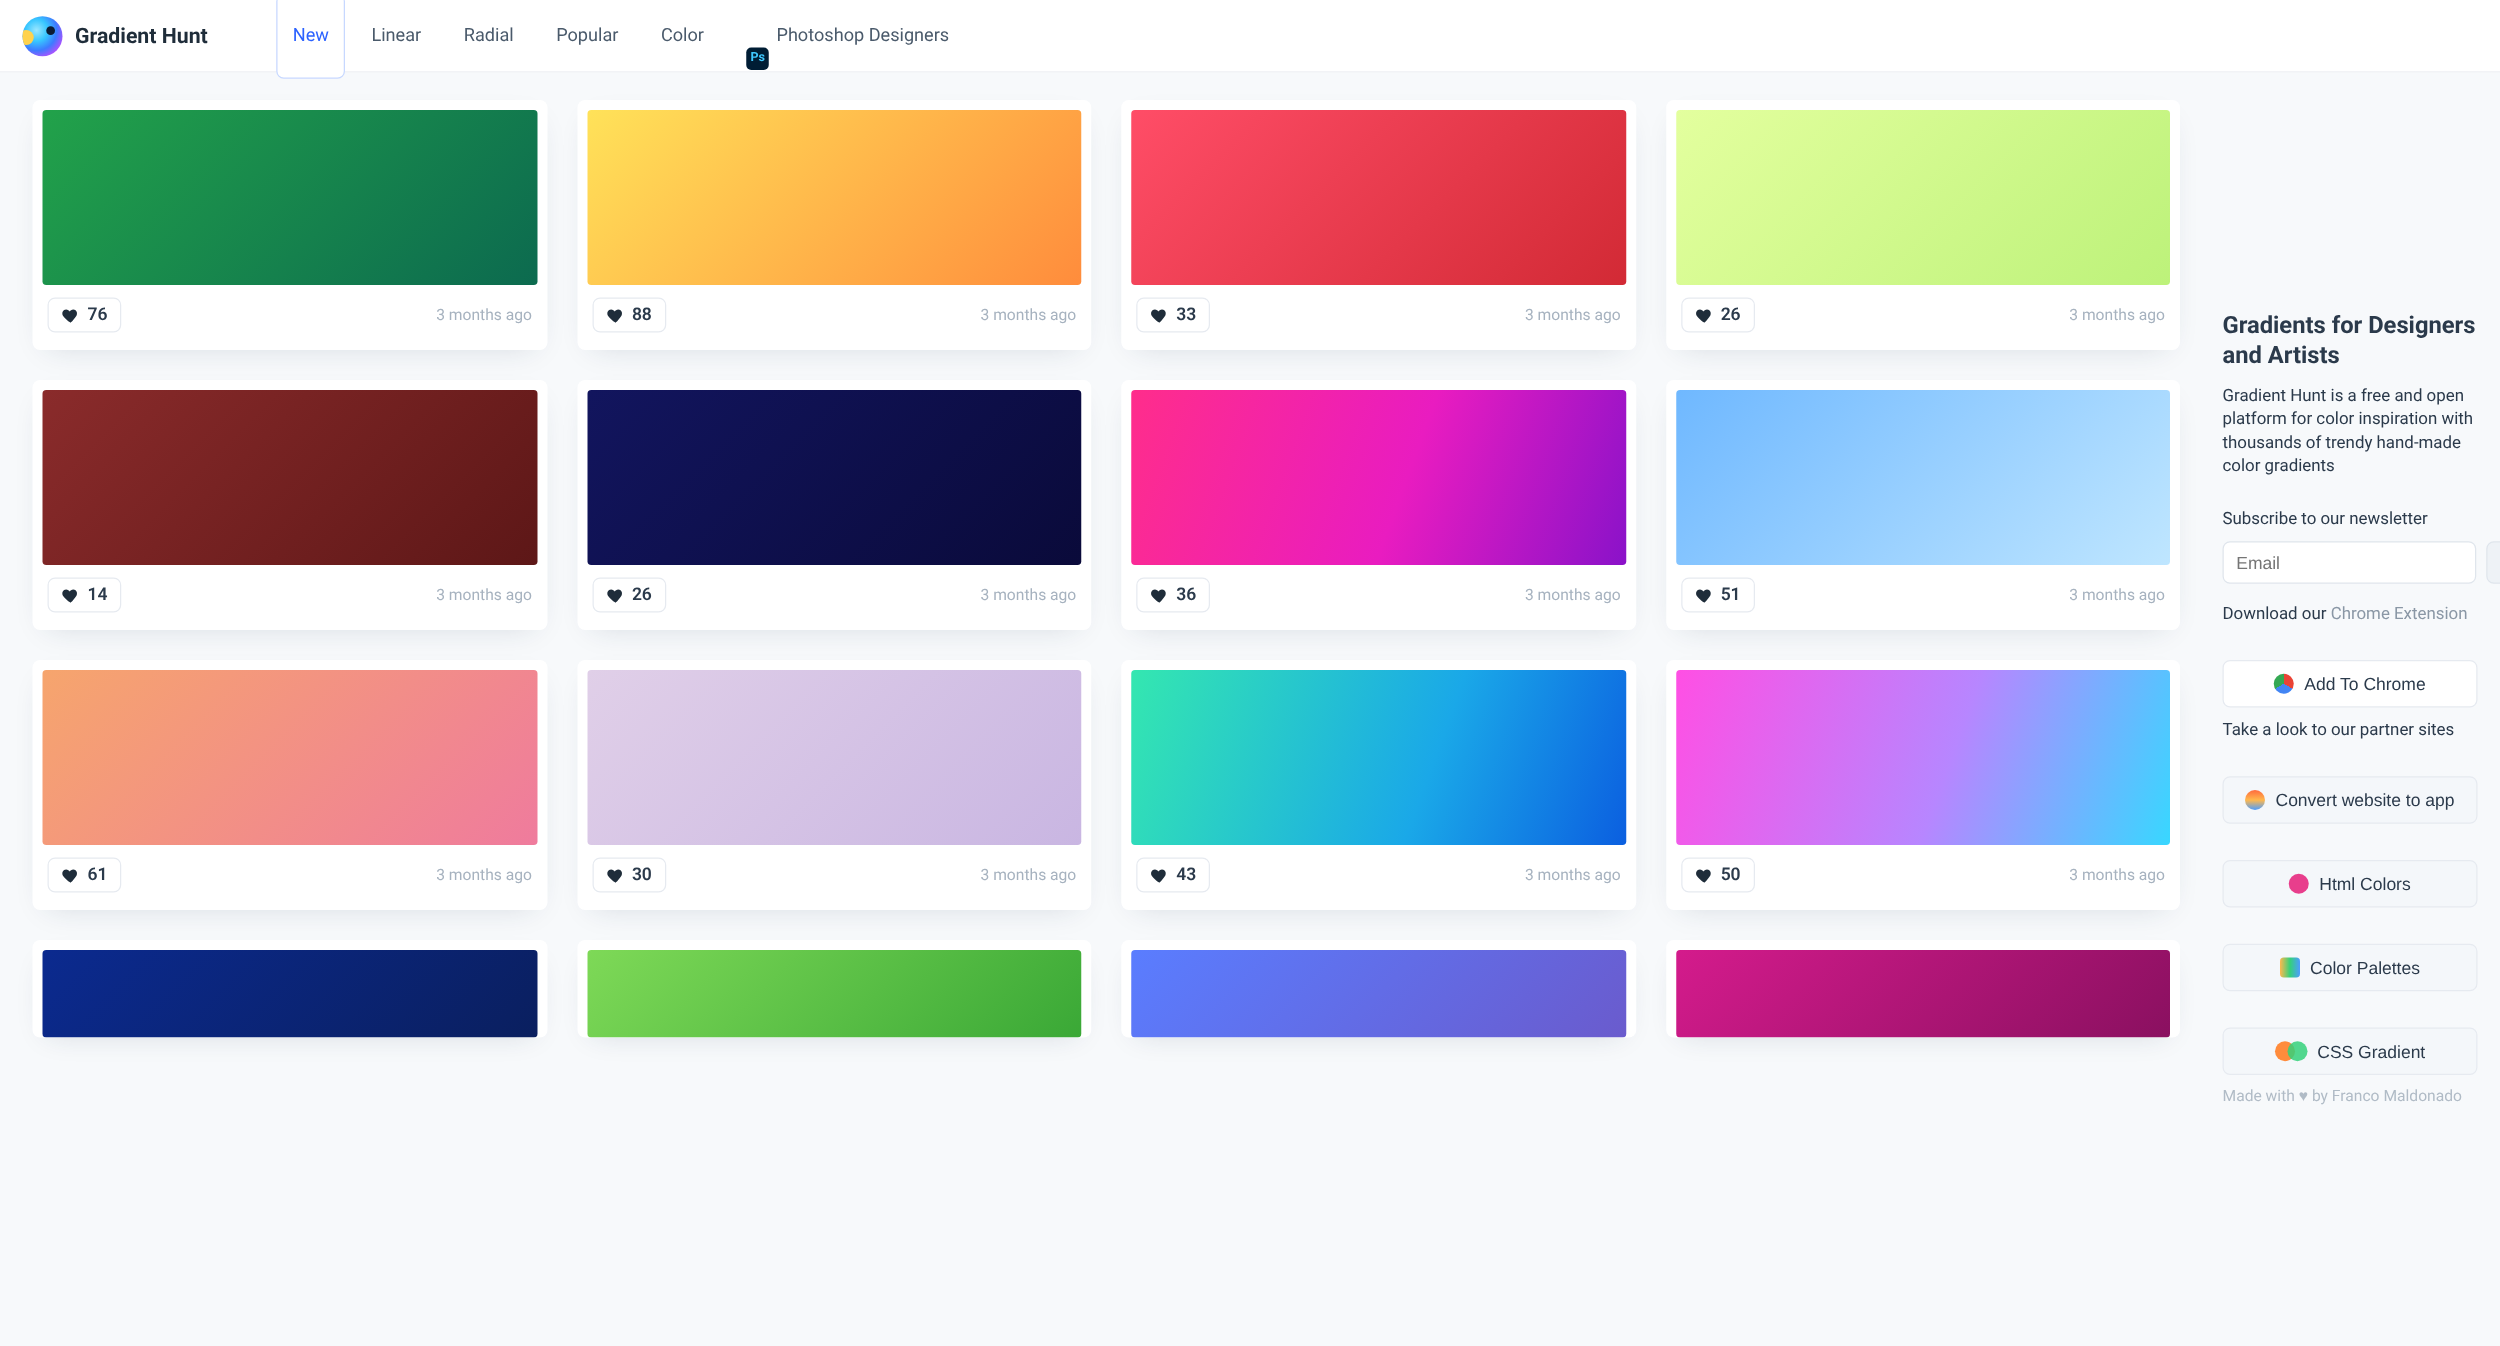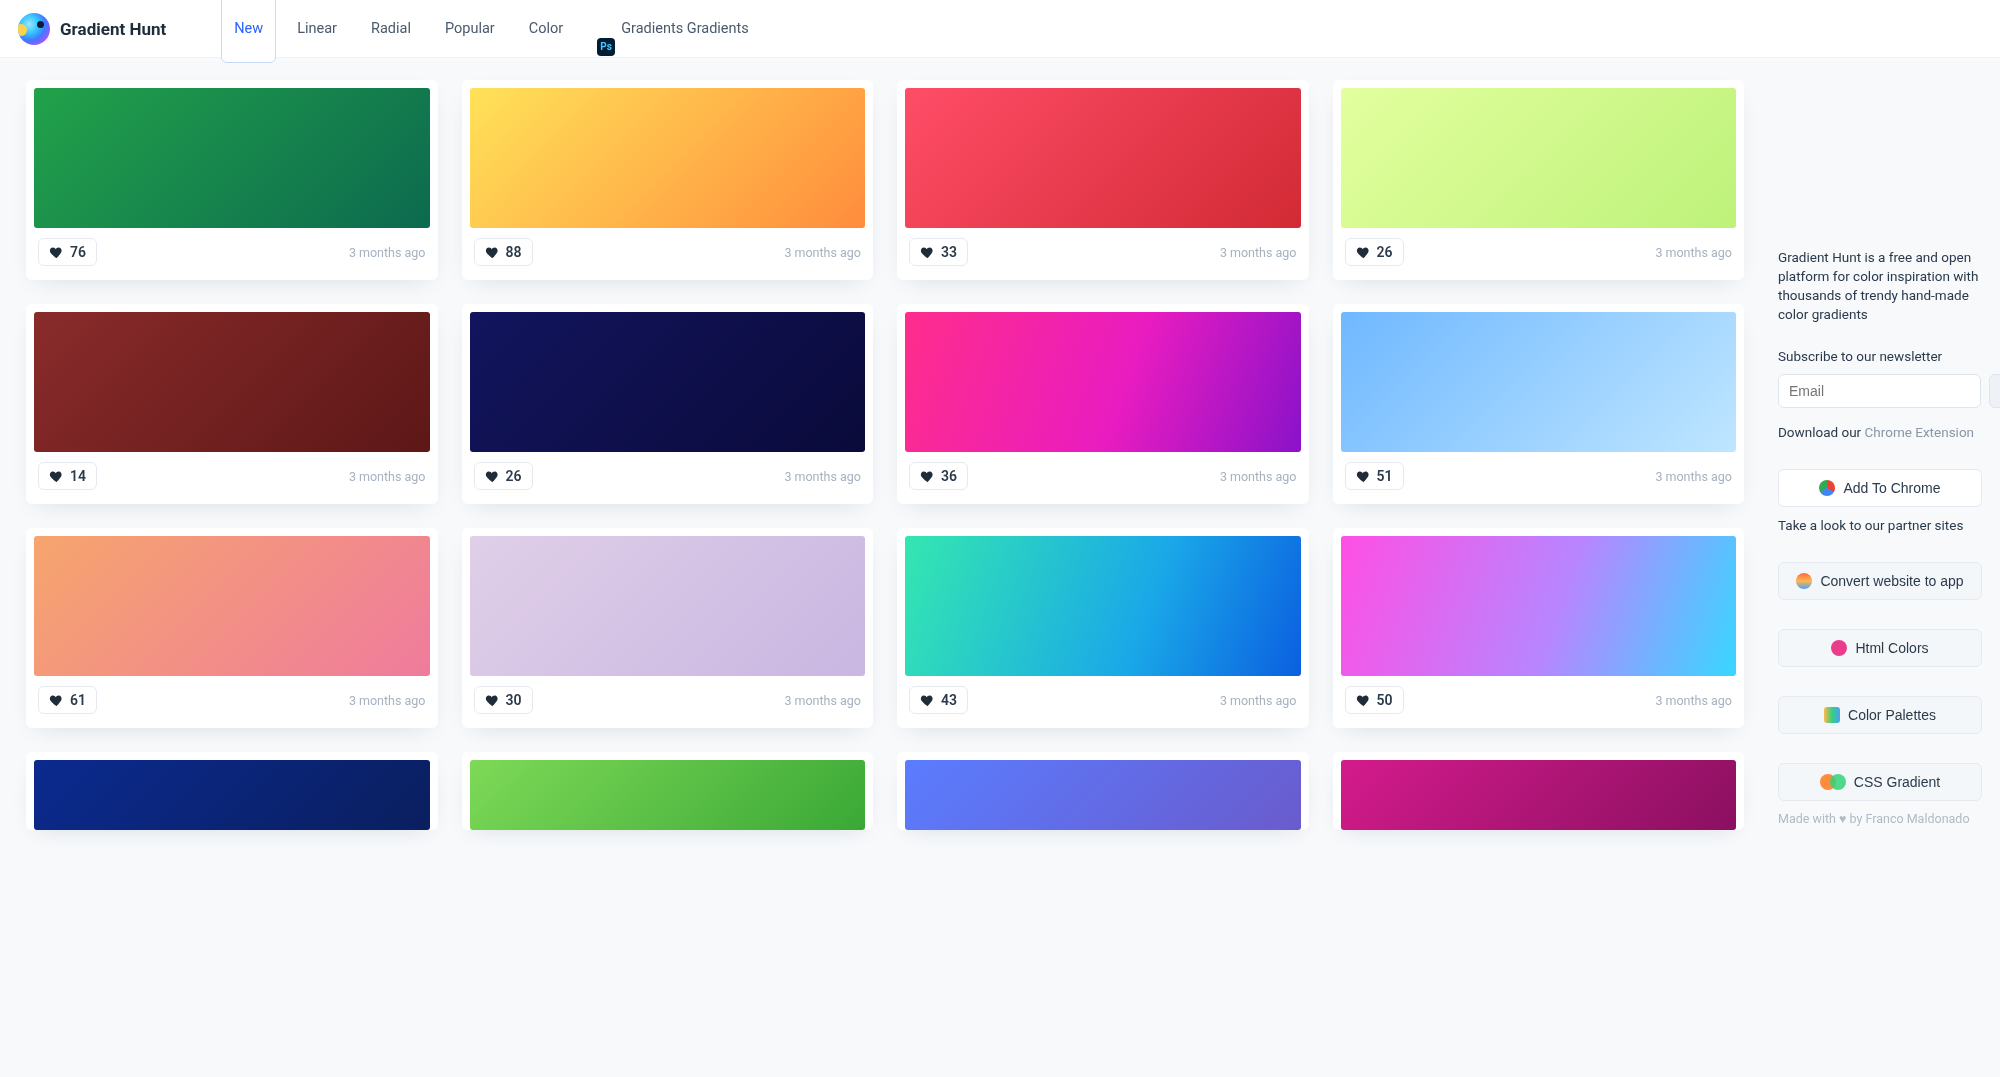--- a/index.html
+++ b/index.html
@@ -56,21 +56,21 @@
     <span class="logo-text">Gradient Hunt</span>
   </div>
   <div class="nav">
     <a class="nav-item active">New</a>
     <a class="nav-item">Linear</a>
     <a class="nav-item">Radial</a>
     <a class="nav-item">Popular</a>
     <a class="nav-item">Color</a>
     <a class="nav-item">
       <span class="ps-icon">Ps</span>
-      <span>Gradients Gradients</span>
+      <span>Photoshop Designers</span>
     </a>
   </div>
 </div>
 
 <div class="page">
   <div class="main">
     <div class="grid" id="grid">
         <div class="card">
           <div class="swatch" style="background:linear-gradient(135deg,#22a24a 0%,#0c6a4f 100%)"></div>
           <div class="card-footer">
@@ -248,20 +248,21 @@
         <div class="card">
           <div class="swatch" style="height:70px;background:linear-gradient(135deg,#5a7dff 0%,#6a5bcd 100%)"></div>
         </div>
         <div class="card">
           <div class="swatch" style="height:70px;background:linear-gradient(135deg,#d41b8c 0%,#8a1060 100%)"></div>
         </div>
       </div>
   </div>
 
   <aside class="sidebar">
+    <h2>Gradients for Designers and Artists</h2>
     <p>Gradient Hunt is a free and open platform for color inspiration with thousands of trendy hand-made color gradients</p>
 
     <span class="label">Subscribe to our newsletter</span>
     <div class="newsletter-row">
       <input type="email" placeholder="Email" style="">
       <button>Ok</button>
     </div>
 
     <span class="label">
       <span>Download our </span><a class="side-link">Chrome Extension</a>

